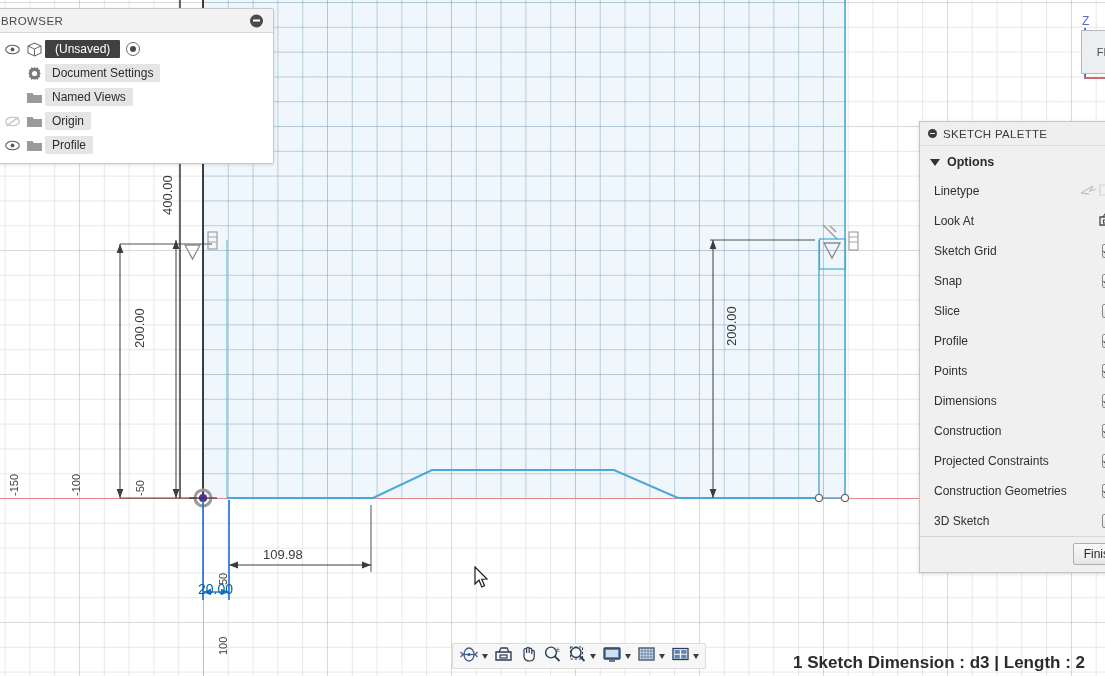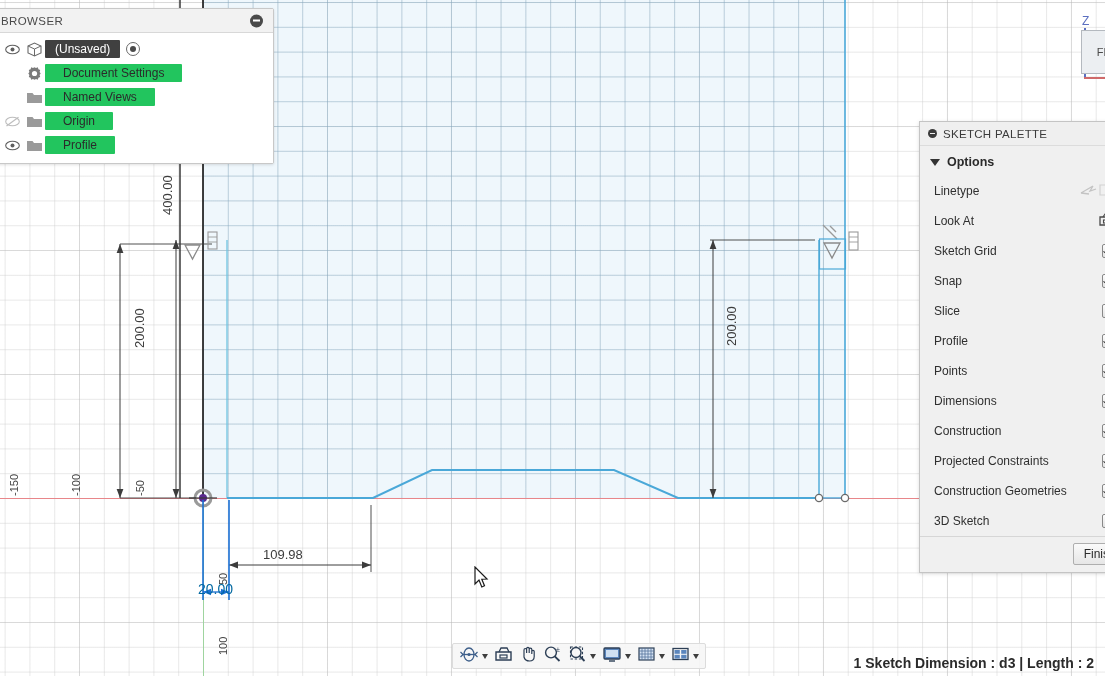--- a/index.html
+++ b/index.html
@@ -144,22 +144,22 @@
     padding-left: 6px;
     gap: 0px;
   }
   .tree-arrow {
     width: 20px; display: flex; justify-content: center; align-items: center;
     flex: 0 0 20px;
   }
   .tree-eye { width: 22px; flex: 0 0 22px; display:flex; justify-content:center; }
   .tree-icon { width: 22px; flex: 0 0 22px; display:flex; justify-content:center; }
   .tree-label {
-    background: #22c55e;
-    padding: 2px 18px;
+    background: #e5e5e5;
+    padding: 2px 7px;
     border-radius: 1px;
     color: #2b2b2b;
   }
   .tree-row.root .tree-label {
     background: #404040; color: #fff; padding: 2px 10px;
   }
   .radio-dot {
     width: 14px; height: 14px; margin-left: 6px;
     border: 1.5px solid #6a6a6a; border-radius: 50%;
     display: flex; align-items: center; justify-content: center;
@@ -267,22 +267,22 @@
     margin-left: 2px;
   }
 
   
   #status-bar {
     position: absolute;
     left: 0; bottom: 0; width: 1105px;
     height: 26px;
     display: flex; align-items: center;
     justify-content: flex-end;
-    padding-right: 11px;
-    font-size: 14px;
+    padding-right: 20px;
+    font-size: 17px;
     font-weight: bold;
     color: #2b2b2b;
     z-index: 25;
   }
   #status-text { white-space: nowrap; overflow: hidden; }
 
   
   #viewcube {
     position: absolute;
     right: 0px; top: 0px;

